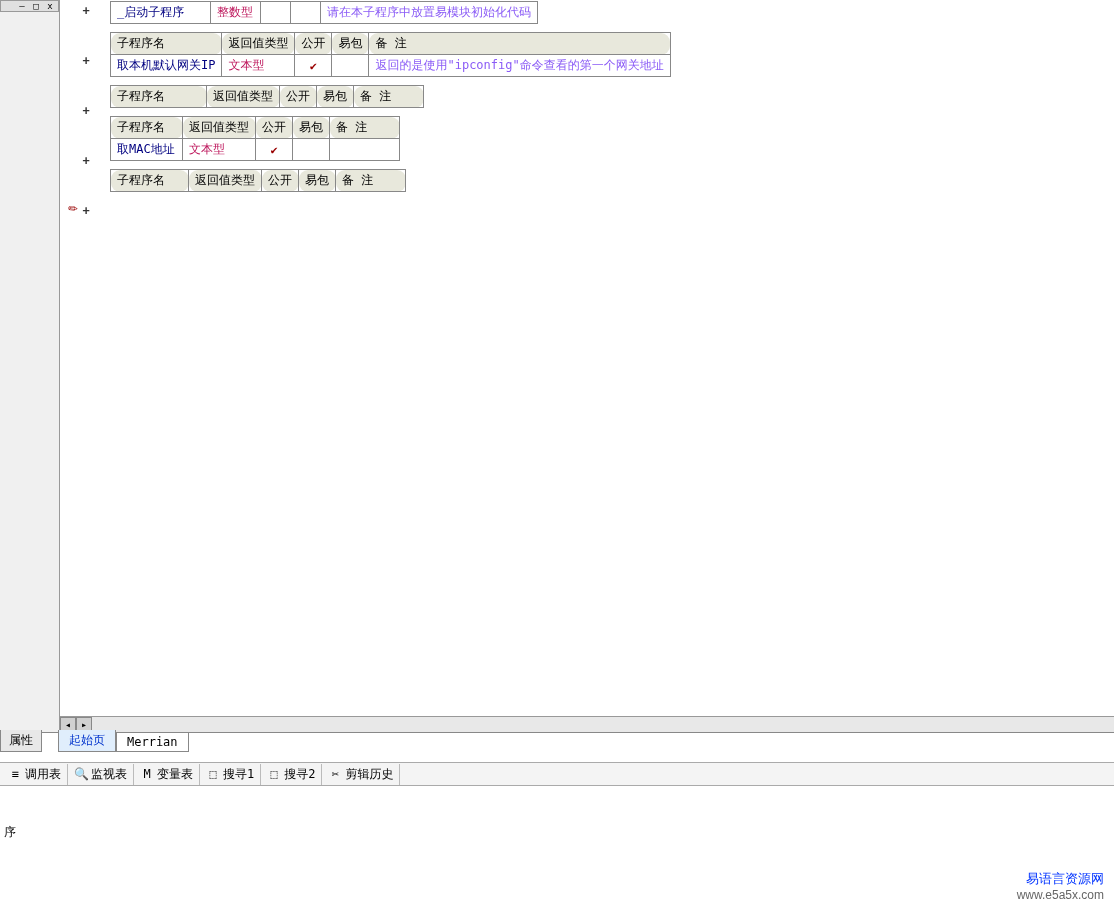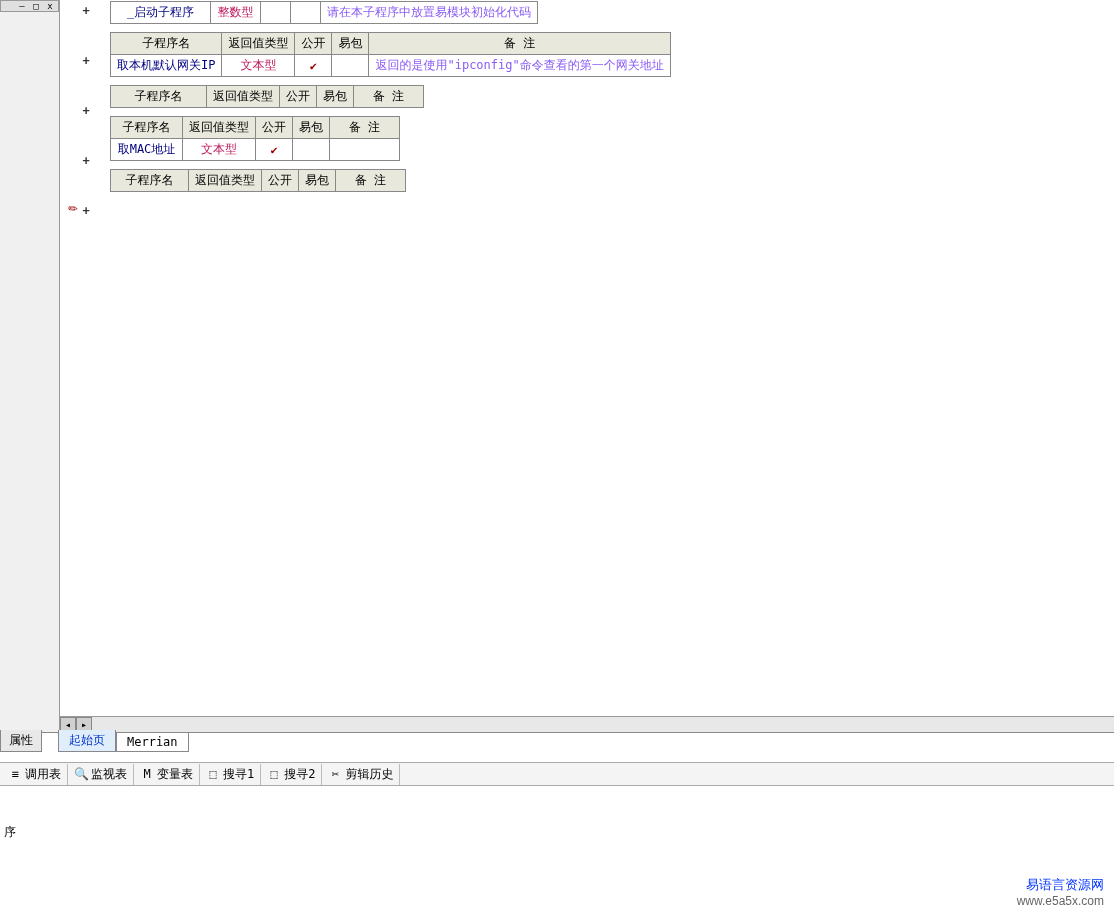--- a/index.html
+++ b/index.html
@@ -6,40 +6,40 @@
 body { font-family: "SimSun", "宋体", monospace; font-size: 12px; background: #fff; width: 1114px; height: 914px; position: relative; overflow: hidden; }
 .left-panel { position: absolute; left: 0; top: 0; width: 60px; height: 735px; background: #f0f0f0; border-right: 1px solid #999; }
 .left-panel-top { background: #e0e0e0; border: 1px solid #999; height: 12px; display: flex; justify-content: flex-end; align-items: center; gap: 2px; padding-right: 2px; }
 .win-btn { width: 12px; height: 10px; font-size: 9px; line-height: 10px; text-align: center; cursor: pointer; }
 .code-area { position: absolute; left: 60px; top: 0; width: 1054px; height: 732px; background: #fff; overflow: hidden; }
 .gutter { position: absolute; left: 0; top: 0; width: 48px; height: 720px; background: #fff; }
 .gutter-mark { position: absolute; left: 16px; width: 20px; text-align: center; font-weight: bold; color: #333; }
 .edit-mark { position: absolute; left: 8px; color: #990000; font-size: 14px; transform: rotate(-40deg); }
 .content { position: absolute; left: 50px; top: 0; }
 .sub-table { border-collapse: collapse; margin-bottom: 8px; }
-.sub-table td, .sub-table th { border: 1px solid #888; padding: 2px 6px; height: 19px; font-size: 12px; font-weight: normal; text-align: center; white-space: nowrap; }
-.sub-table th { background: #e8e8dc; color: #000; }
+.sub-table td, .sub-table th { border: 1px solid #888; padding: 2px 6px; height: 19px; font-size: 12px; font-weight: normal; text-align: left; white-space: nowrap; }
+.sub-table th { background: #e8e8dc; color: #000; border-radius: 9px; }
 .sub-table td { background: #fff; }
 .sub-name { color: #000080; }
 .ret-type { color: #be185d; }
 .check { color: #990000; text-align: center !important; }
 .comment { color: #8b5cf6; }
 .input-cursor { display: inline-block; width: 1px; height: 14px; background: #000; vertical-align: middle; }
 .hscroll { position: absolute; left: 60px; bottom: 182px; width: 1054px; height: 16px; background: #e0e0e0; border-top: 1px solid #999; display: flex; }
 .hscroll-btn { width: 16px; height: 16px; background: #d0d0d0; border: 1px solid #888; font-size: 10px; text-align: center; line-height: 14px; }
 .hscroll-track { flex: 1; background: #e8e8e8; }
 .tabs-row { position: absolute; left: 0; top: 732px; width: 1114px; height: 20px; background: #fff; border-top: 1px solid #888; display: flex; align-items: flex-end; }
 .tab-prop { background: #e8e8e8; border: 1px solid #888; border-top: none; padding: 2px 8px; font-size: 12px; margin-left: 0; margin-top: 40px; }
 .tab { display: inline-block; padding: 2px 10px; border: 1px solid #888; border-top: none; font-family: "SimSun", monospace; font-size: 12px; background: #fff; position: relative; }
 .tab-active { background: #e0eefc; color: #0033cc; }
 .tools-row { position: absolute; left: 0; top: 762px; width: 1114px; height: 24px; background: #f4f4f4; border-top: 1px solid #aaa; border-bottom: 1px solid #aaa; display: flex; align-items: center; padding-left: 2px; }
 .tool-item { padding: 2px 6px; border-right: 1px solid #bbb; display: flex; align-items: center; gap: 3px; font-size: 12px; cursor: pointer; }
 .tool-icon { width: 14px; height: 14px; display: inline-block; font-size: 12px; text-align: center; line-height: 14px; }
 .status-area { position: absolute; left: 0; top: 820px; width: 1114px; padding: 4px; font-size: 12px; }
-.watermark { position: absolute; right: 10px; bottom: 6px; text-align: right; font-size: 13px; }
+.watermark { position: absolute; right: 10px; bottom: 12px; text-align: right; font-size: 13px; }
 .watermark .cn { color: #0033ff; font-family: "SimSun"; }
 .watermark .url { color: #666; font-family: Arial; font-size: 12px; }
 </style>
 </head>
 <body>
 
 <div class="left-panel">
   <div class="left-panel-top">
     <span class="win-btn">―</span>
     <span class="win-btn">□</span>

